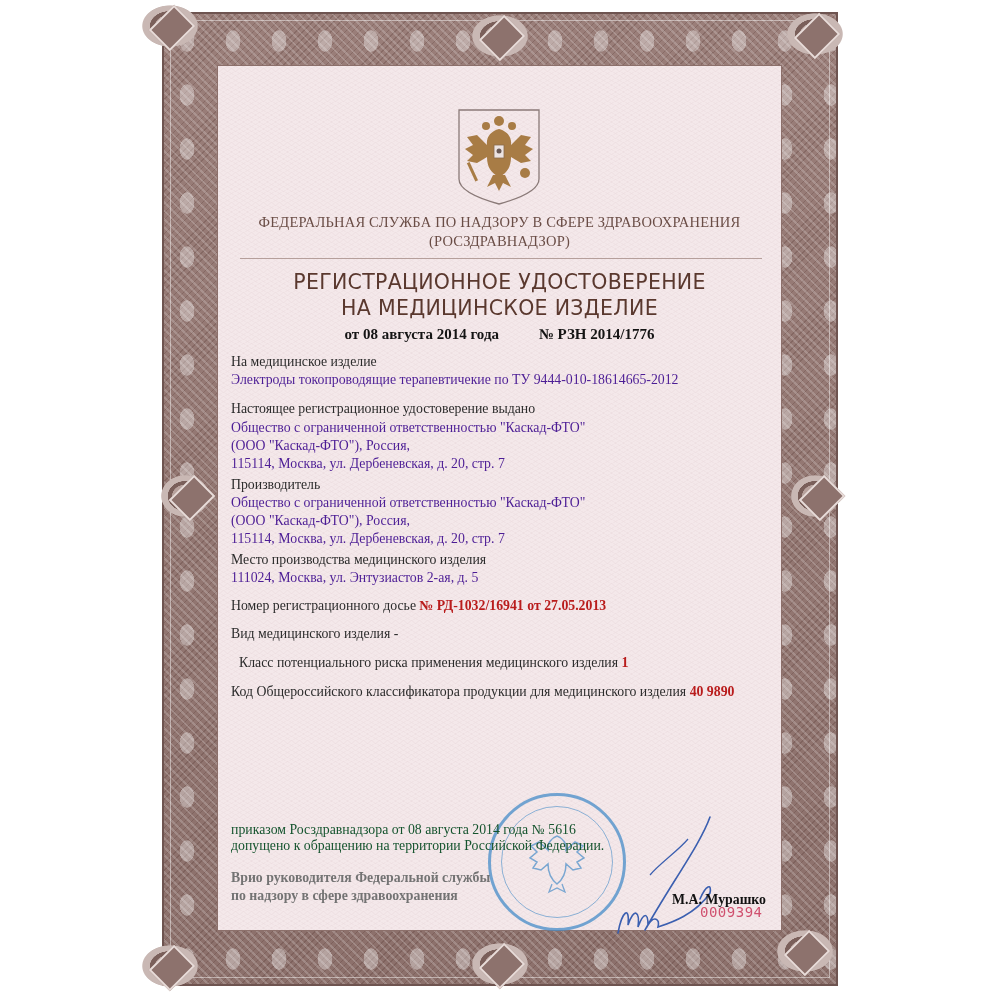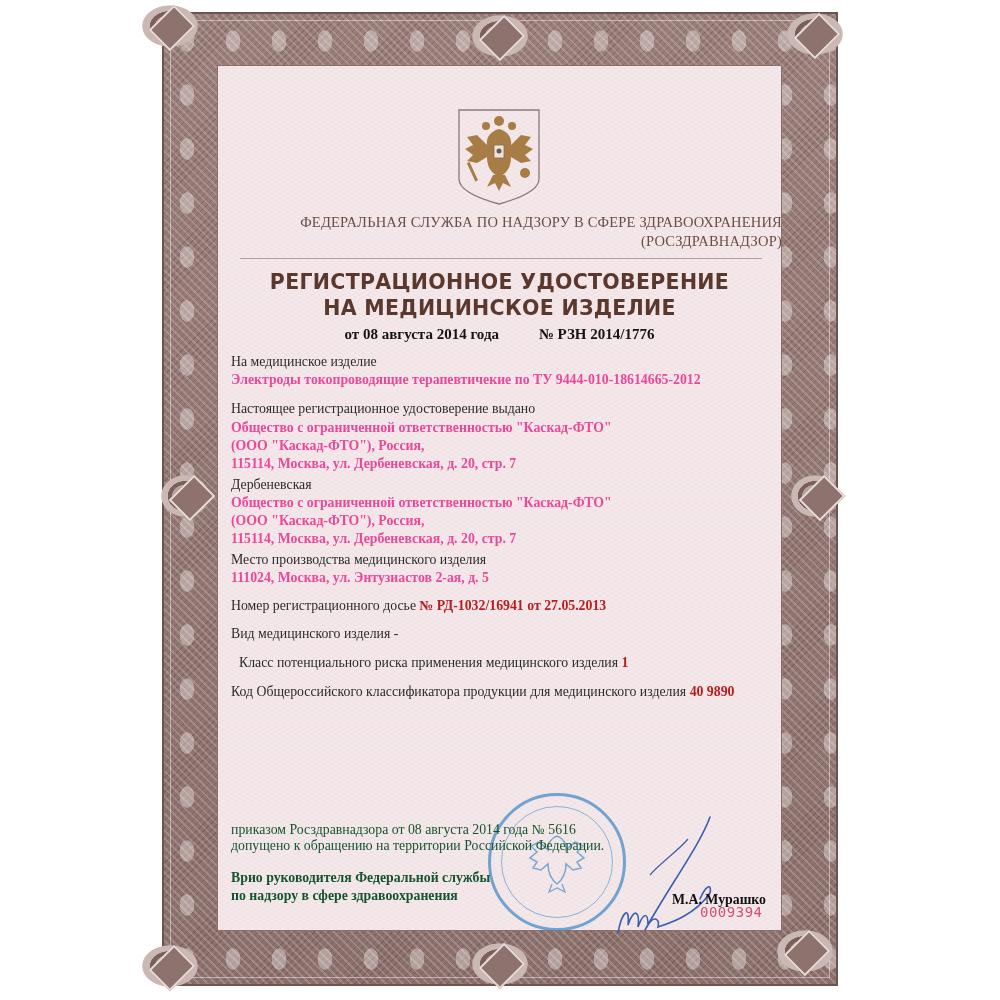--- a/index.html
+++ b/index.html
@@ -34,40 +34,40 @@
     background:
       repeating-linear-gradient(30deg, rgba(200,170,175,0.08) 0 1px, transparent 1px 4px),
       repeating-linear-gradient(-30deg, rgba(200,170,175,0.08) 0 1px, transparent 1px 4px),
       #f4e8ea;
     border: 1px solid #8c706b;
     box-sizing: border-box;
   }
   .emblem-box {
     position: absolute; left: 453px; top: 107px; width: 92px; height: 100px;
   }
-  .agency { position: absolute; left: 217px; width: 565px; text-align: right; color: #6a4d46; font-size: 14.5px; letter-spacing: 0.2px; }
+  .agency { position: absolute; left: 217px; width: 565px; text-align: center; color: #6a4d46; font-size: 14.5px; letter-spacing: 0.2px; }
   .hr { position: absolute; left: 240px; top: 258px; width: 522px; border-top: 1px solid #b59f9b; }
-  .title { position: absolute; left: 217px; width: 565px; text-align: center; color: #5a382e; font-family: "DejaVu Sans", sans-serif; font-weight: bold; font-size: 20.5px; letter-spacing: 0.3px; }
+  .title { position: absolute; left: 217px; width: 565px; text-align: center; color: #5a382e; font-family: "DejaVu Sans", sans-serif; font-weight: normal; font-size: 20.5px; letter-spacing: 0.3px; }
   .date-line { position: absolute; left: 217px; width: 565px; top: 326px; text-align: center; font-size: 15px; font-weight: bold; color: #141414; }
   .date-line .num { margin-left: 36px; }
   .label { position: absolute; left: 231px; font-size: 13.8px; color: #2b2b2b; }
-  .value { position: absolute; left: 231px; font-size: 13.8px; font-weight: bold; color: #ec4899; line-height: 18px; }
+  .value { position: absolute; left: 231px; font-size: 13.8px; font-weight: normal; color: #4c1d95; line-height: 18px; }
   .bold { font-weight: bold; color: #b91c1c; }
   .stamp {
     position: absolute; left: 488px; top: 793px; width: 138px; height: 138px; border-radius: 50%;
     border: 3px solid rgba(70,140,200,0.75);
     box-sizing: border-box;
   }
   .stamp::before {
     content: ""; position: absolute; inset: 10px; border-radius: 50%; border: 1.5px solid rgba(70,140,200,0.6);
   }
   .stamp-eagle { position: absolute; left: 36px; top: 34px; width: 60px; height: 64px; }
   .signature { position: absolute; left: 560px; top: 815px; width: 180px; height: 125px; }
   .order { position: absolute; left: 231px; font-size: 13.8px; color: #14532d; }
-  .signer { position: absolute; left: 231px; font-size: 13.8px; font-weight: bold; color: #14532d; line-height: 19px; }
+  .signer { position: absolute; left: 231px; font-size: 13.8px; font-weight: bold; color: #737373; line-height: 19px; }
   .name { position: absolute; left: 672px; top: 892px; font-size: 13.8px; font-weight: bold; color: #111; }
   .serial { position: absolute; left: 700px; top: 904px; font-family: "DejaVu Sans Mono", monospace; font-size: 14px; color: #d0506f; letter-spacing: 0.5px; }
 </style>
 </head>
 <body>
 
 <div class="frame"></div>
 <div class="ornament" style="left:135px;top:0px;"></div>
 <div class="ornament" style="left:780px;top:8px;"></div>
 <div class="ornament" style="left:135px;top:940px;"></div>
@@ -109,21 +109,21 @@
 </div>
 
 <div class="label" style="top:354px;">На медицинское изделие</div>
 <div class="value" style="top:371px;">Электроды токопроводящие терапевтичекие по ТУ 9444-010-18614665-2012</div>
 
 <div class="label" style="top:401px;">Настоящее регистрационное удостоверение выдано</div>
 <div class="value" style="top:419px;">Общество с ограниченной ответственностью "Каскад-ФТО"</div>
 <div class="value" style="top:437px;">(ООО "Каскад-ФТО"), Россия,</div>
 <div class="value" style="top:455px;">115114, Москва, ул. Дербеневская, д. 20, стр. 7</div>
 
-<div class="label" style="top:477px;">Дербеневская</div>
+<div class="label" style="top:477px;">Производитель</div>
 <div class="value" style="top:494px;">Общество с ограниченной ответственностью "Каскад-ФТО"</div>
 <div class="value" style="top:512px;">(ООО "Каскад-ФТО"), Россия,</div>
 <div class="value" style="top:530px;">115114, Москва, ул. Дербеневская, д. 20, стр. 7</div>
 
 <div class="label" style="top:552px;">Место производства медицинского изделия</div>
 <div class="value" style="top:569px;">111024, Москва, ул. Энтузиастов 2-ая, д. 5</div>
 
 <div class="label" style="top:598px;">
   <span>Номер регистрационного досье</span>
   <span class="bold">№ РД-1032/16941 от 27.05.2013</span>

